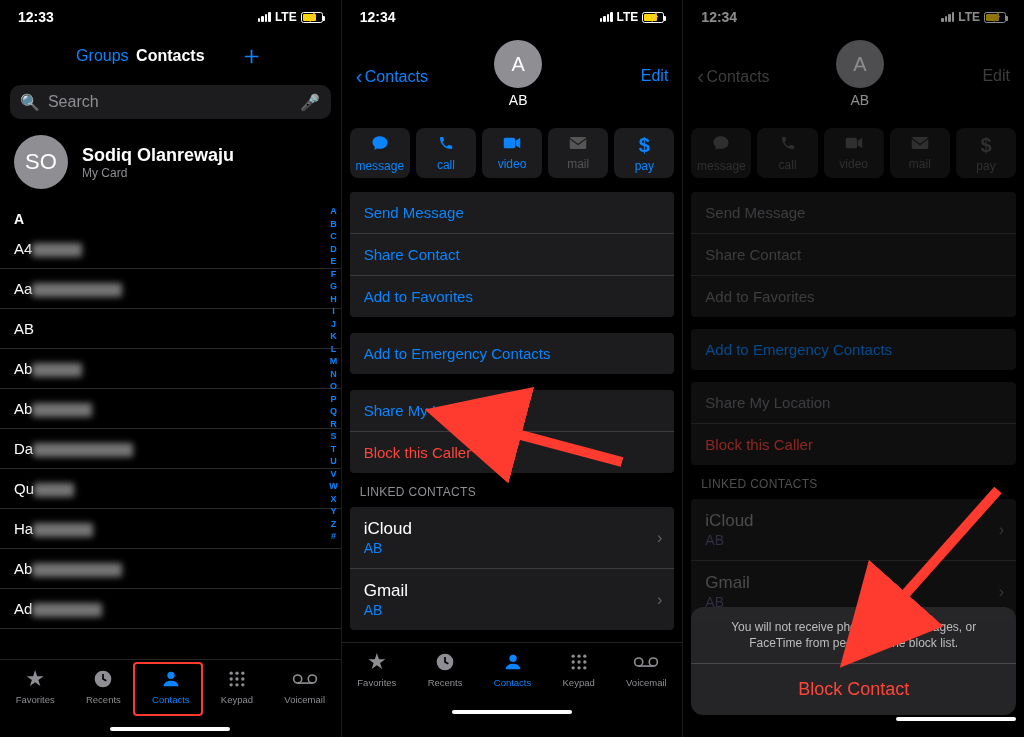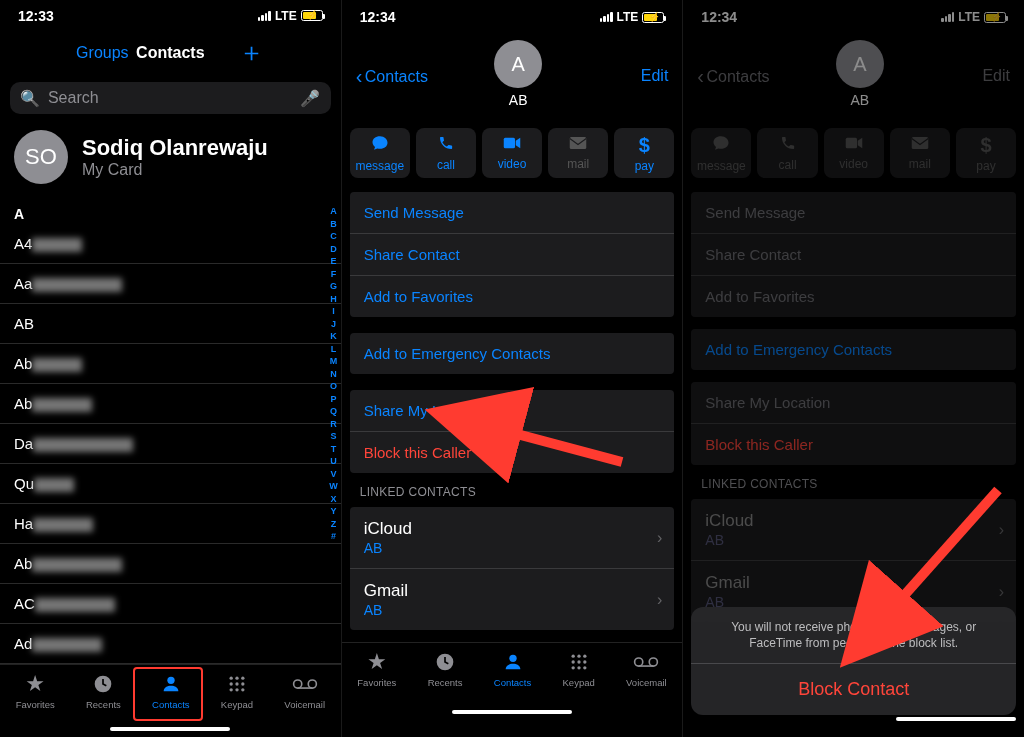--- a/index.html
+++ b/index.html
@@ -39,22 +39,22 @@
   .back-chev{color:var(--blue);font-size:20px;margin-right:-2px;vertical-align:-1px}
   
   .searchbar{margin:4px 10px 10px;background:#1c1c1e;border-radius:10px;height:34px;display:flex;align-items:center;padding:0 10px;color:var(--grey)}
   .searchbar .mag{margin-right:6px}
   .searchbar input{flex:1;background:none;border:none;color:#0ea5e9;font-size:16px;outline:none}
   .searchbar input::placeholder{color:var(--grey)}
   .searchbar .mic{color:var(--grey)}
   
   .mycard{display:flex;align-items:center;gap:14px;padding:6px 14px 20px}
   .avatar-lg{width:54px;height:54px;border-radius:50%;background:#8e8e93;display:flex;align-items:center;justify-content:center;font-size:22px;font-weight:500;color:#fff}
-  .mycard .name{font-size:22px;font-weight:600}
-  .mycard .sub{font-size:16px;color:var(--grey)}
+  .mycard .name{font-size:18px;font-weight:600}
+  .mycard .sub{font-size:12px;color:var(--grey)}
   
   .sect-hdr{padding:2px 14px;font-size:14px;color:#fff;font-weight:600;background:#000}
   .list{flex:1}
   .row{padding:11px 14px;font-size:15px;border-bottom:0.5px solid #2a2a2a;position:relative}
   .row .blur{display:inline-block;background:#757575;height:14px;border-radius:1px;filter:blur(3px);vertical-align:middle}
   
   .az-index{position:absolute;right:3px;top:205px;font-size:9px;color:var(--blue);line-height:12.5px;text-align:center;font-weight:600}
   
   .tabbar{height:78px;border-top:0.5px solid #222;display:flex;justify-content:space-around;align-items:flex-start;padding-top:6px;background:#000;position:relative}
   .tab{display:flex;flex-direction:column;align-items:center;gap:2px;color:var(--grey);font-size:9.5px}
@@ -134,21 +134,20 @@
     <div class="list" id="list1">
         <div class="row"><span>A4</span><span class="blur" style="width:50px"></span></div>
         <div class="row"><span>Aa</span><span class="blur" style="width:90px"></span></div>
         <div class="row"><span>AB</span></div>
         <div class="row"><span>Ab</span><span class="blur" style="width:50px"></span></div>
         <div class="row"><span>Ab</span><span class="blur" style="width:60px"></span></div>
         <div class="row"><span>Da</span><span class="blur" style="width:100px"></span></div>
         <div class="row"><span>Qu</span><span class="blur" style="width:40px"></span></div>
         <div class="row"><span>Ha</span><span class="blur" style="width:60px"></span></div>
         <div class="row"><span>Ab</span><span class="blur" style="width:90px"></span></div>
-        <div class="row"><span>AC</span><span class="blur" style="width:80px"></span></div>
         <div class="row"><span>Ad</span><span class="blur" style="width:70px"></span></div>
       </div>
     <div class="az-index" id="azidx">A<br>B<br>C<br>D<br>E<br>F<br>G<br>H<br>I<br>J<br>K<br>L<br>M<br>N<br>O<br>P<br>Q<br>R<br>S<br>T<br>U<br>V<br>W<br>X<br>Y<br>Z<br>#</div>
 
     <div class="tabbar" id="tabbar1">
       <div class="tab">
           <span class="ico">★</span>
           <span>Favorites</span>
         </div>
         <div class="tab">

